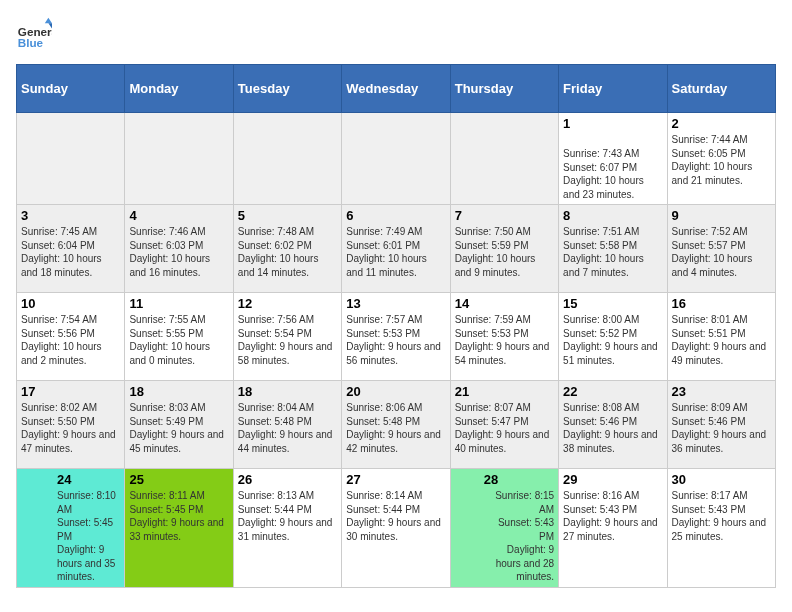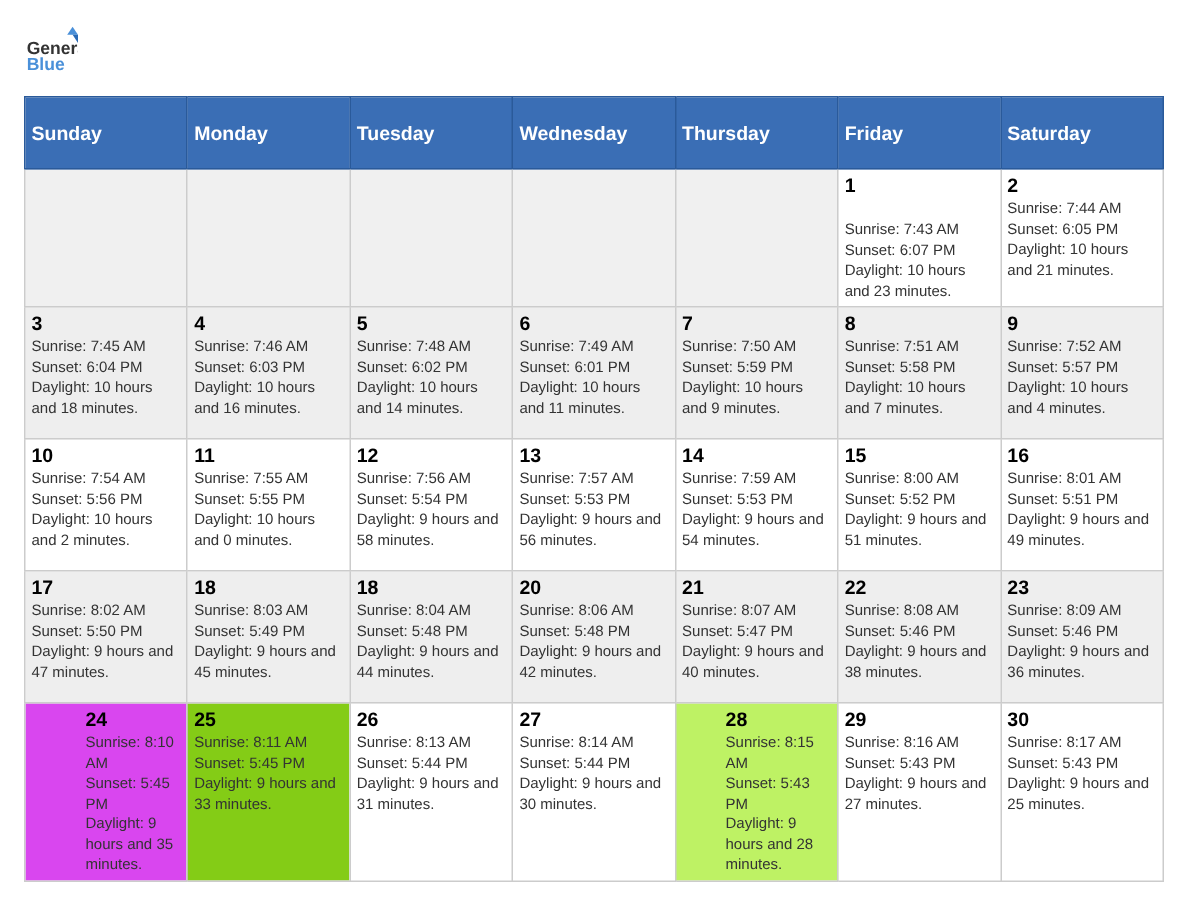--- a/index.html
+++ b/index.html
@@ -254,21 +254,21 @@
 Daylight: 9 hours and 38 minutes.</div>
         </td>
         <td style="background: rgb(238, 238, 238);">
           <span class="day-num">23</span>
           <div class="day-info" style="white-space: pre-line;">Sunrise: 8:09 AM
 Sunset: 5:46 PM
 Daylight: 9 hours and 36 minutes.</div>
         </td>
       </tr>
       <tr>
-        <td style="background: #d946ef; padding-left: 40px;">
+        <td style="background: #5eead4; padding-left: 40px;">
           <span class="day-num">24</span>
           <div class="day-info" style="white-space: pre-line;">Sunrise: 8:10 AM
 Sunset: 5:45 PM
 Daylight: 9 hours and 35 minutes.</div>
         </td>
         <td style="background: #84cc16;">
           <span class="day-num">25</span>
           <div class="day-info" style="white-space: pre-line;">Sunrise: 8:11 AM
 Sunset: 5:45 PM
 Daylight: 9 hours and 33 minutes.</div>
@@ -278,23 +278,23 @@
           <div class="day-info" style="white-space: pre-line;">Sunrise: 8:13 AM
 Sunset: 5:44 PM
 Daylight: 9 hours and 31 minutes.</div>
         </td>
         <td style="background: rgb(255, 255, 255);">
           <span class="day-num">27</span>
           <div class="day-info" style="white-space: pre-line;">Sunrise: 8:14 AM
 Sunset: 5:44 PM
 Daylight: 9 hours and 30 minutes.</div>
         </td>
-        <td style="background: #bef264; padding-left: 33px;">
+        <td style="background: #86efac; padding-left: 33px;">
           <span class="day-num">28</span>
-          <div class="day-info" style="white-space: pre-line;">Sunrise: 8:15 AM
+          <div class="day-info" style="white-space: pre-line; text-align: right;">Sunrise: 8:15 AM
 Sunset: 5:43 PM
 Daylight: 9 hours and 28 minutes.</div>
         </td>
         <td style="background: rgb(255, 255, 255);">
           <span class="day-num">29</span>
           <div class="day-info" style="white-space: pre-line;">Sunrise: 8:16 AM
 Sunset: 5:43 PM
 Daylight: 9 hours and 27 minutes.</div>
         </td>
         <td style="background: rgb(255, 255, 255);">

